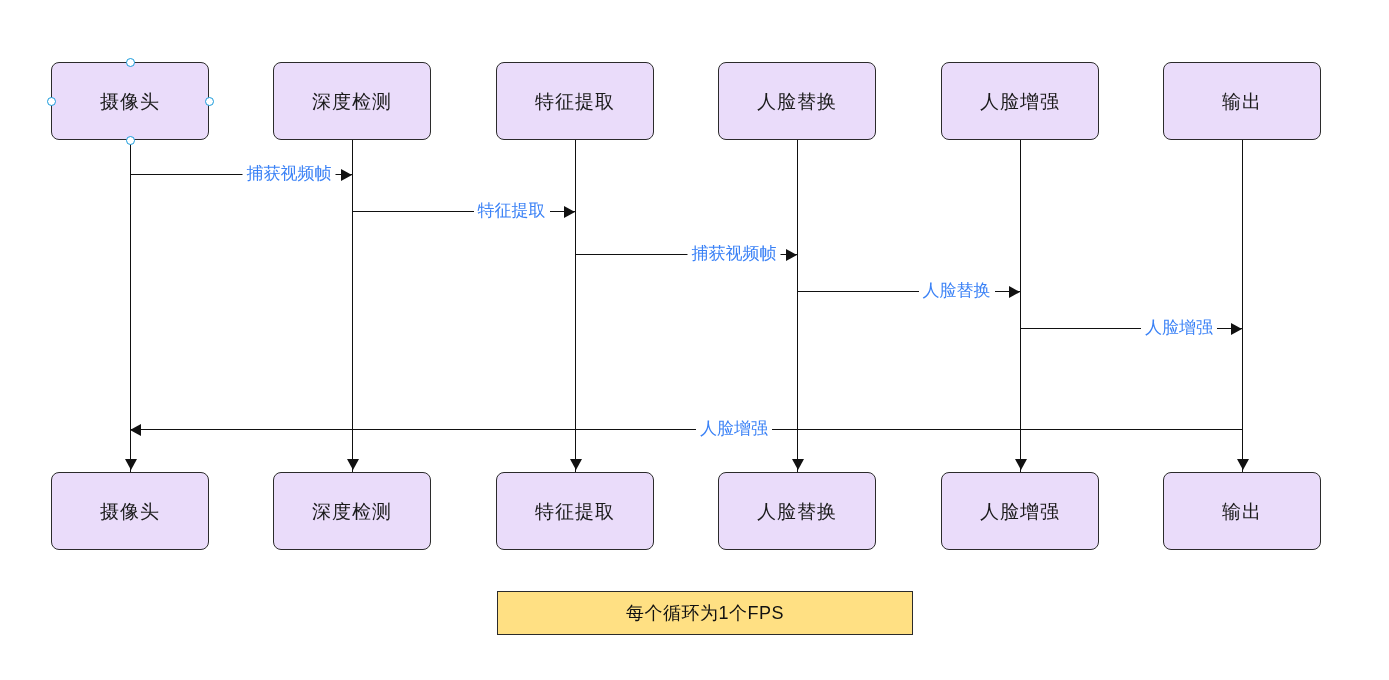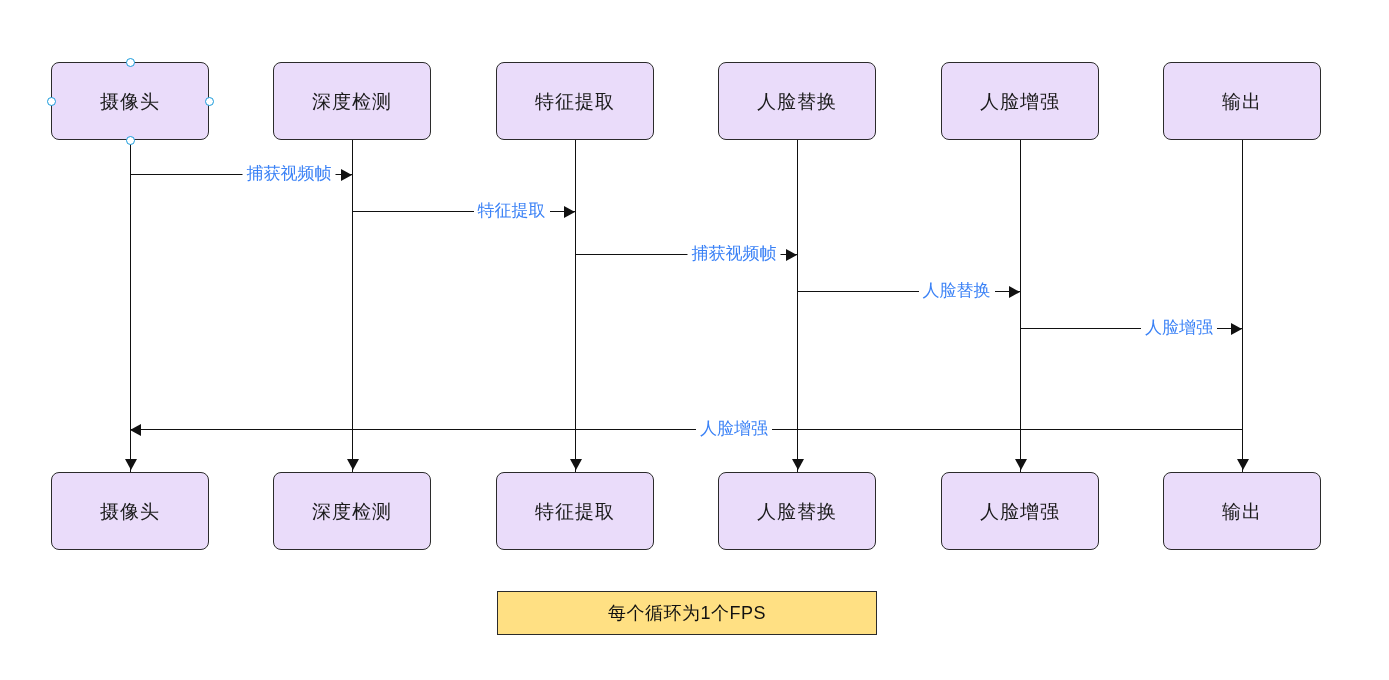--- a/index.html
+++ b/index.html
@@ -181,16 +181,16 @@
     <div class="msg-label" style="left: 686px; top: 254px;">捕获视频帧</div>
     <div class="msg" style="left: 797px; top: 291px; width: 223px;"></div>
     <div class="arrowhead right" style="left: 1009px; top: 285.5px;"></div>
     <div class="msg-label" style="left: 908.5px; top: 291px;">人脸替换</div>
     <div class="msg" style="left: 1020px; top: 328px; width: 222px;"></div>
     <div class="arrowhead right" style="left: 1231px; top: 322.5px;"></div>
     <div class="msg-label" style="left: 1131px; top: 328px;">人脸增强</div>
     <div class="msg" style="left: 130px; top: 429px; width: 1112px;"></div>
     <div class="arrowhead left" style="left: 130px; top: 423.5px;"></div>
     <div class="msg-label" style="left: 686px; top: 429px;">人脸增强</div>
-    <div class="note" style="left: 497px; top: 591px; width: 380px; height: 44px;">
+    <div class="note" style="left: 497px; top: 591px; width: 416px; height: 44px;">
       <span>每个循环为1个FPS</span>
     </div>
   </div>
 
 </body></html>

